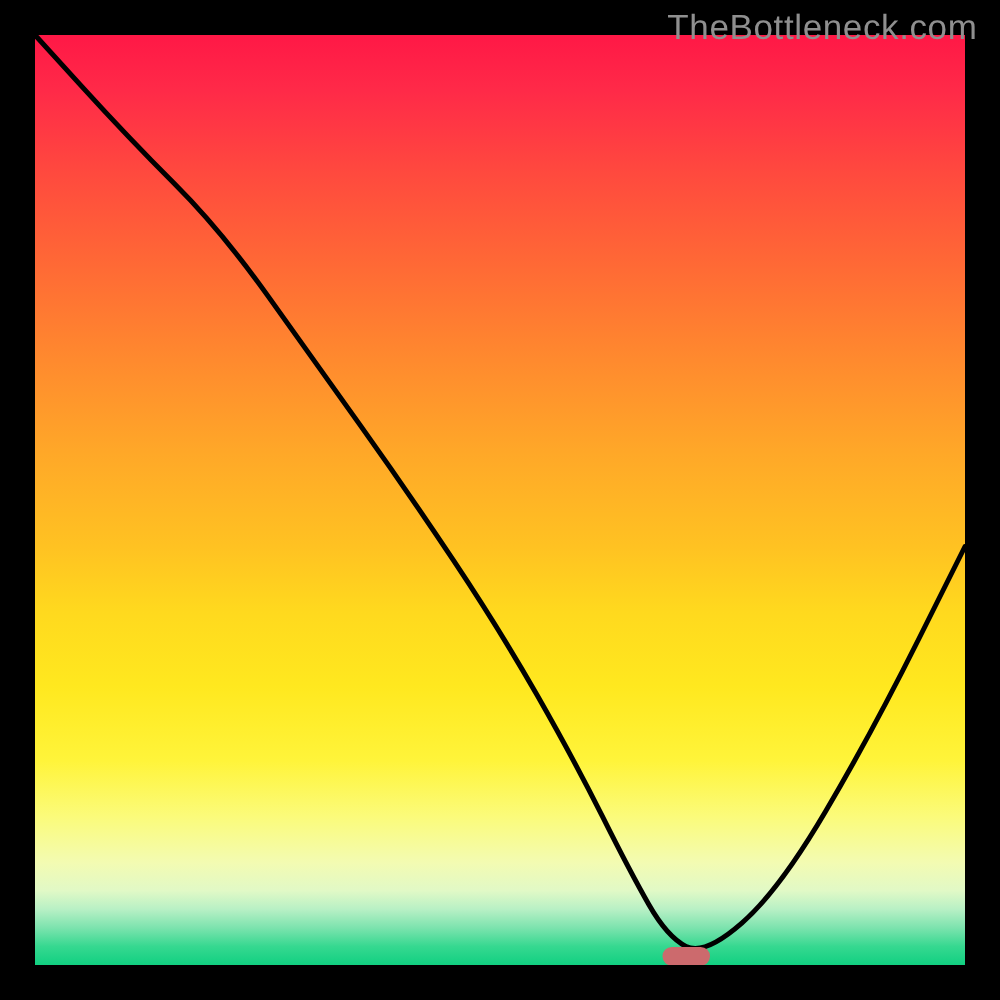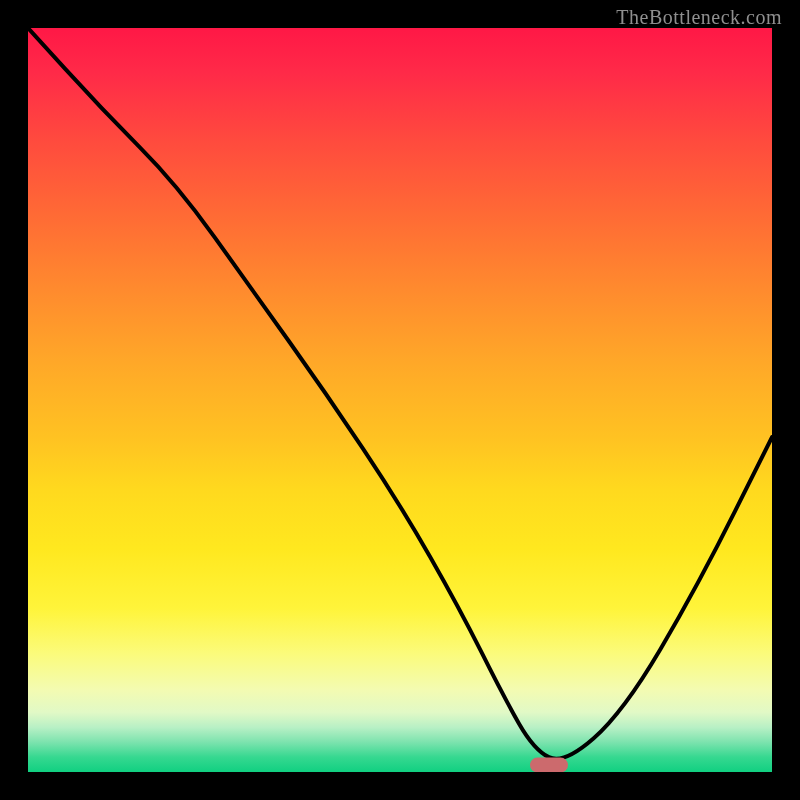--- a/index.html
+++ b/index.html
@@ -7,22 +7,22 @@
   .chart-container {
     position: relative;
     width: 800px;
     height: 800px;
     background: #000;
   }
   .watermark {
     position: absolute;
     top: 6px;
     right: 18px;
-    font-family: Liberation Serif, serif;
-    font-size: 20px;
+    font-family: Liberation Sans, sans-serif;
+    font-size: 28px;
     color: #8f8f8f;
     letter-spacing: 0.5px;
     z-index: 10;
   }
   .plot-area {
     position: absolute;
     left: 28px;
     top: 28px;
     width: 744px;
     height: 744px;

